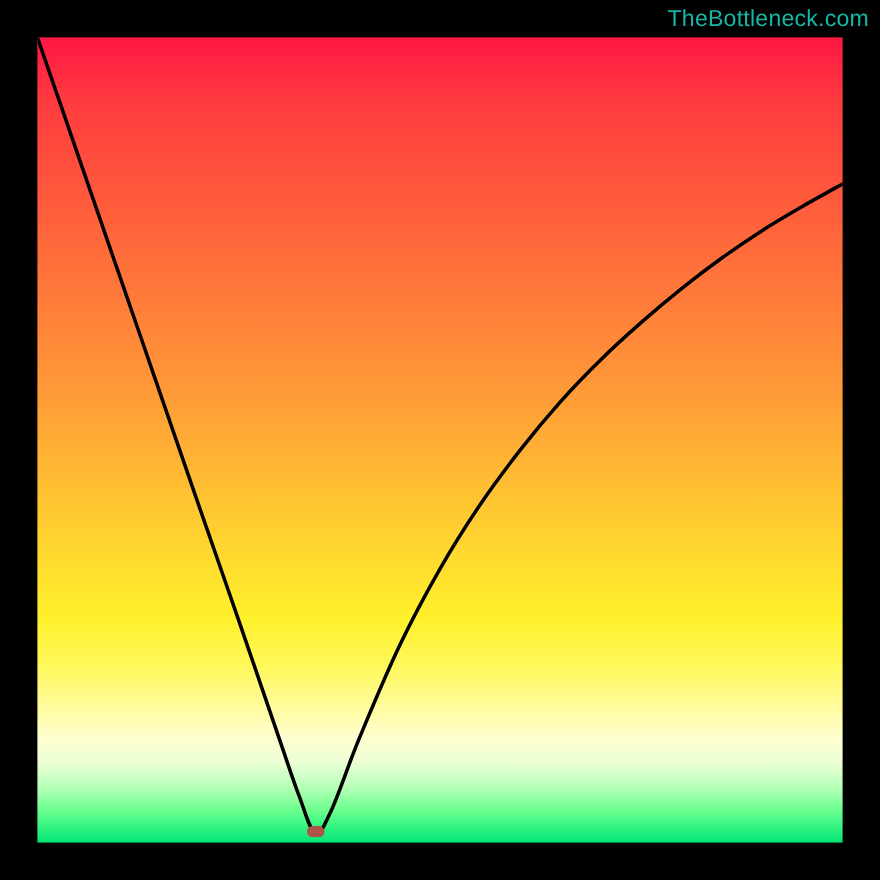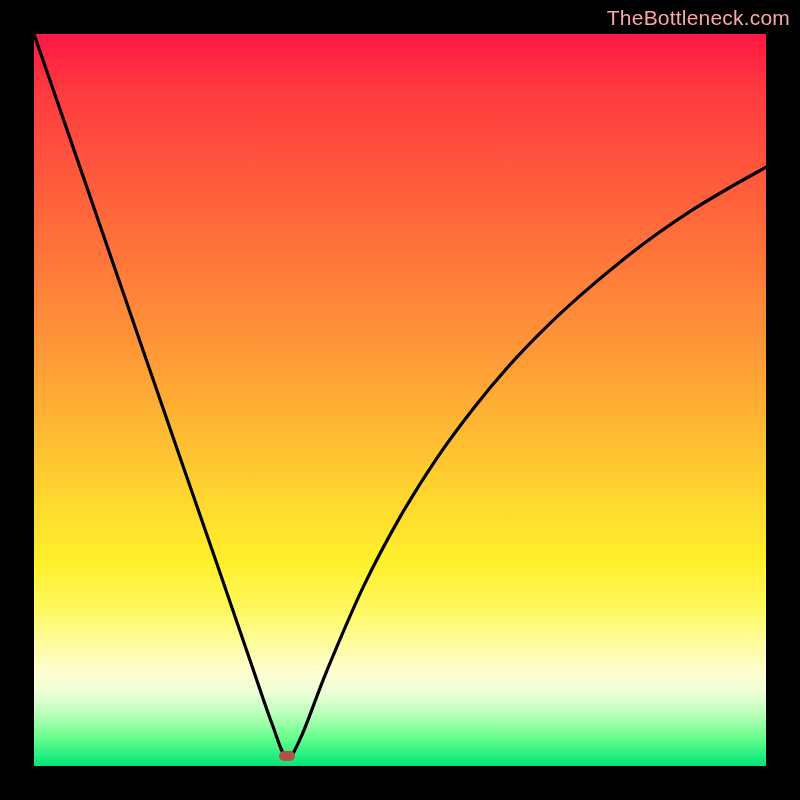--- a/index.html
+++ b/index.html
@@ -41,21 +41,21 @@
       #ecffd6 90%,
       #b8ffb8 93%,
       #6bff8f 96%,
       #00e676 100%
     );
   }
   .watermark {
     position: absolute;
     top: 6px;
     right: 10px;
-    color: #fca5a5;
+    color: #14b8a6;
     font-size: 21px;
     font-weight: 400;
     letter-spacing: 0.2px;
     user-select: none;
   }
   svg.curve {
     position: absolute;
     left: 0;
     top: 0;
     width: 732px;

